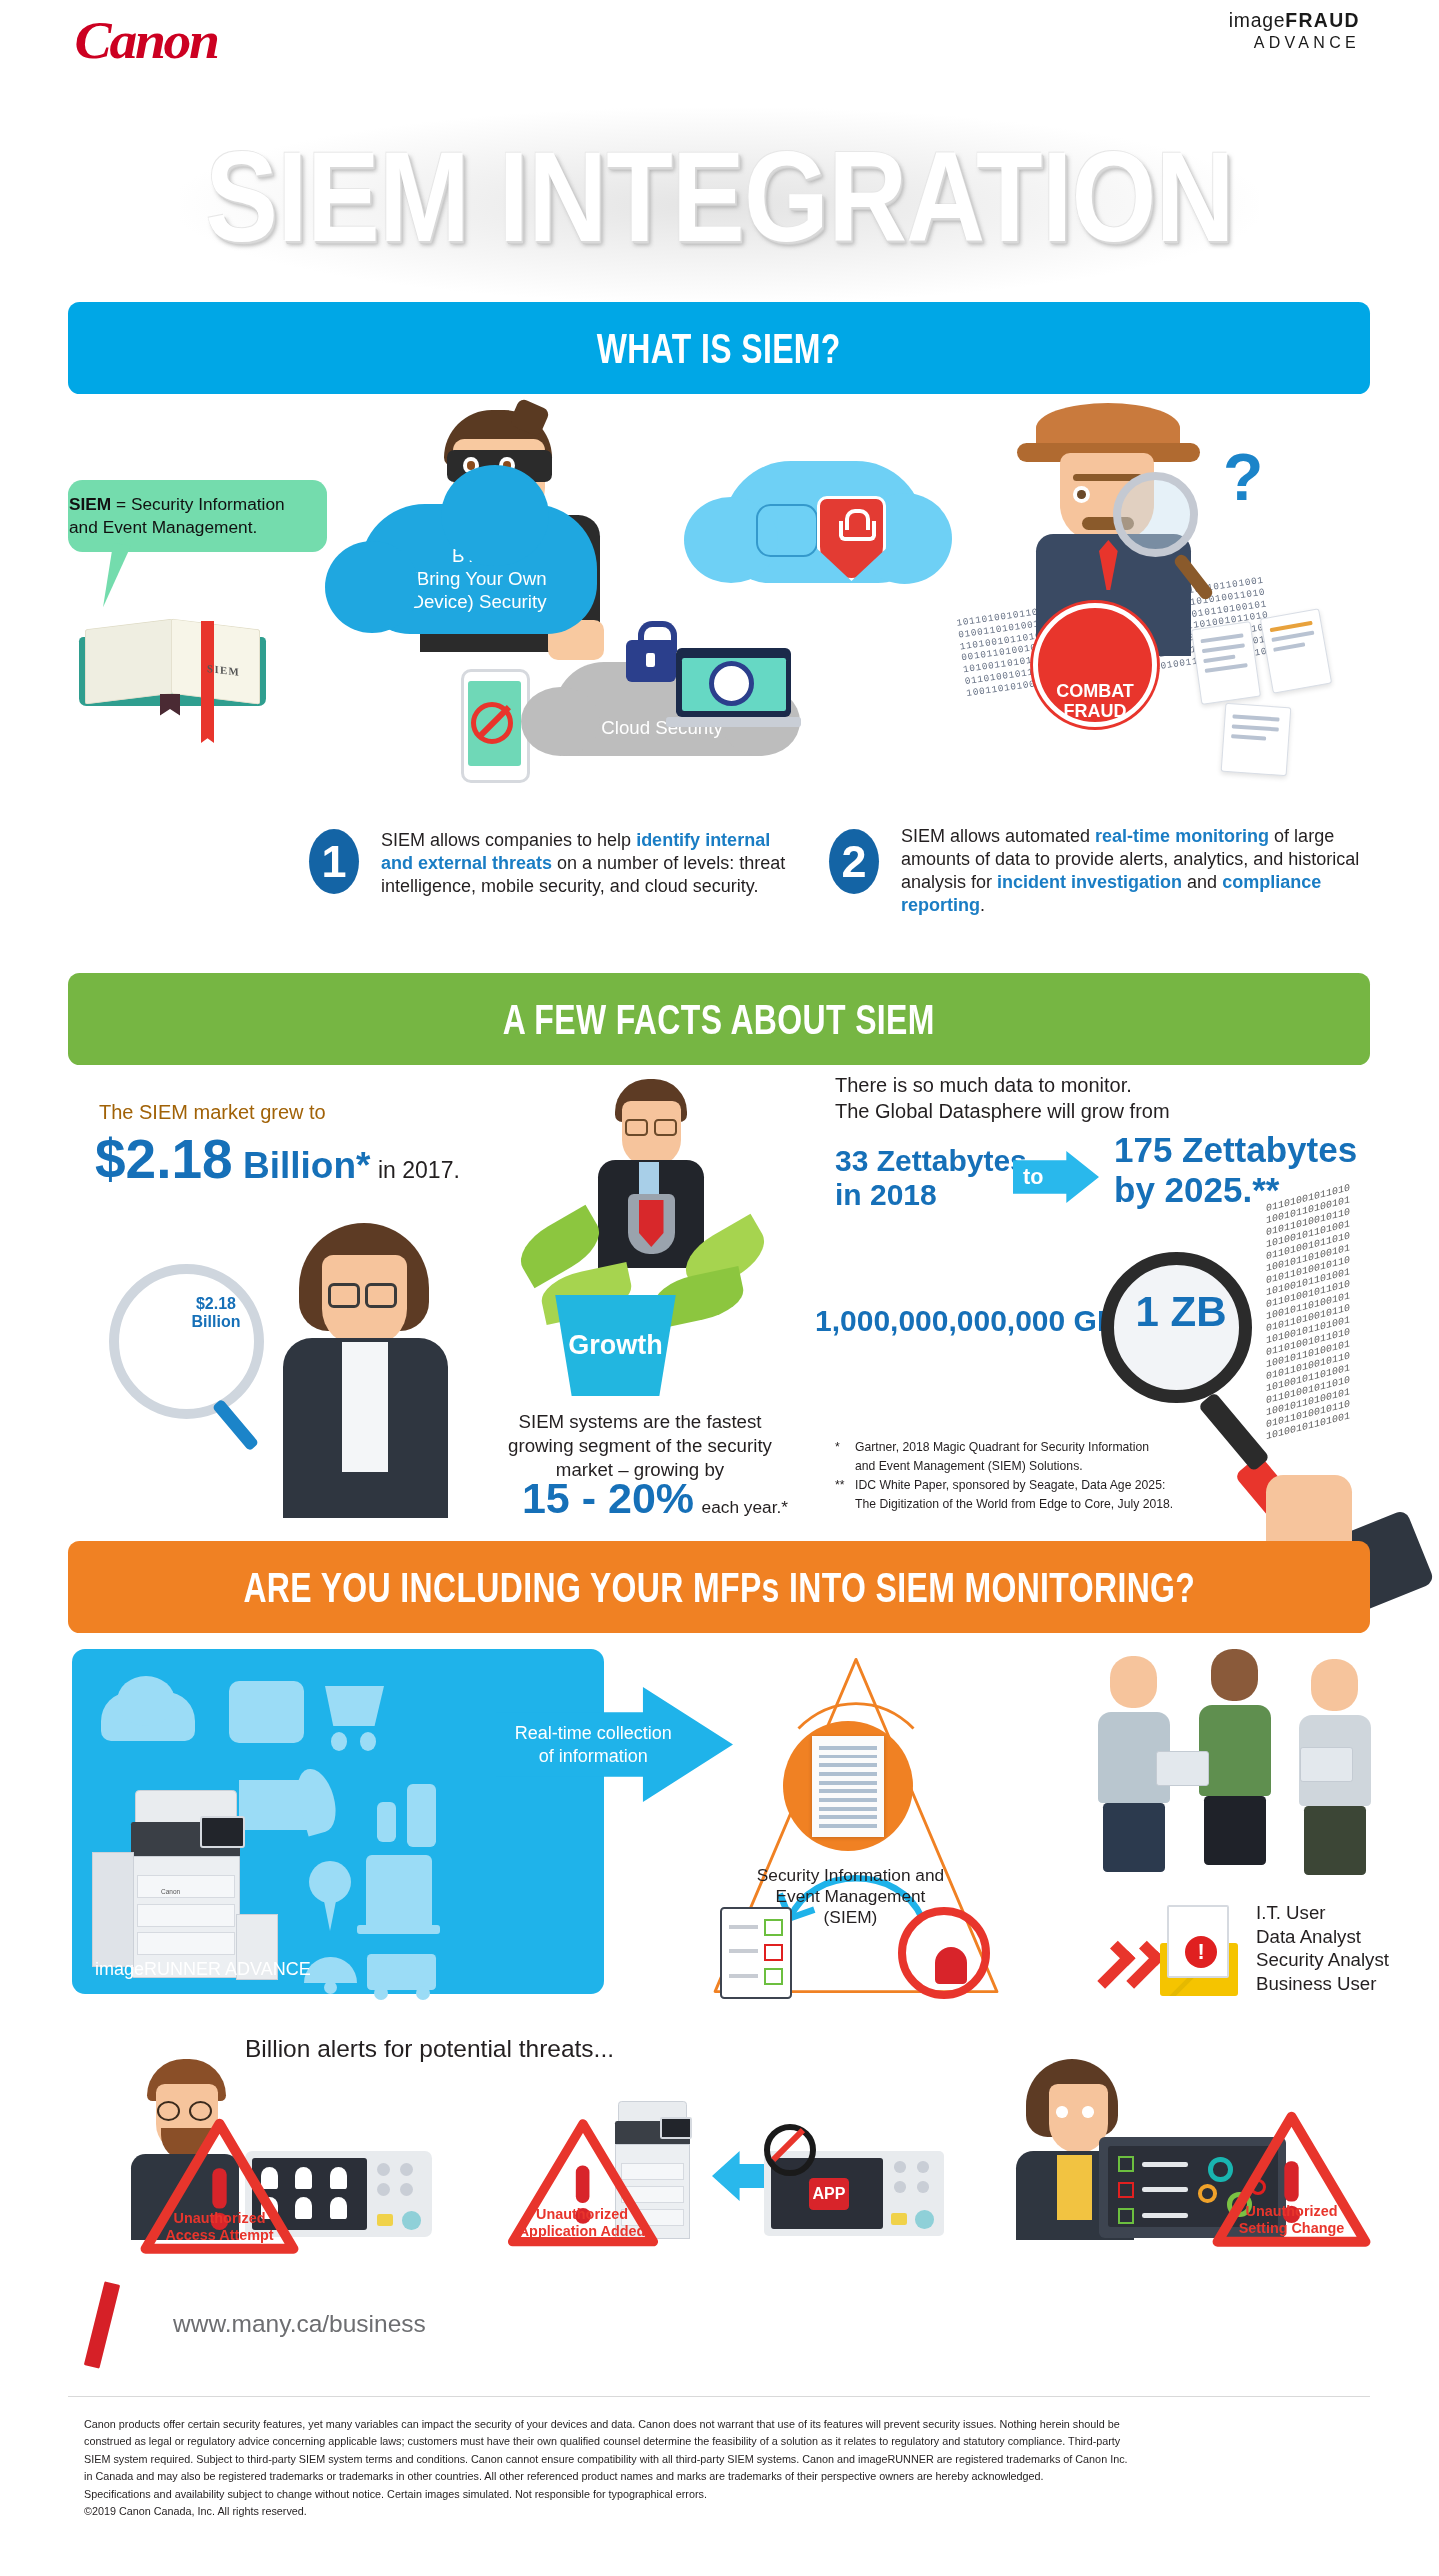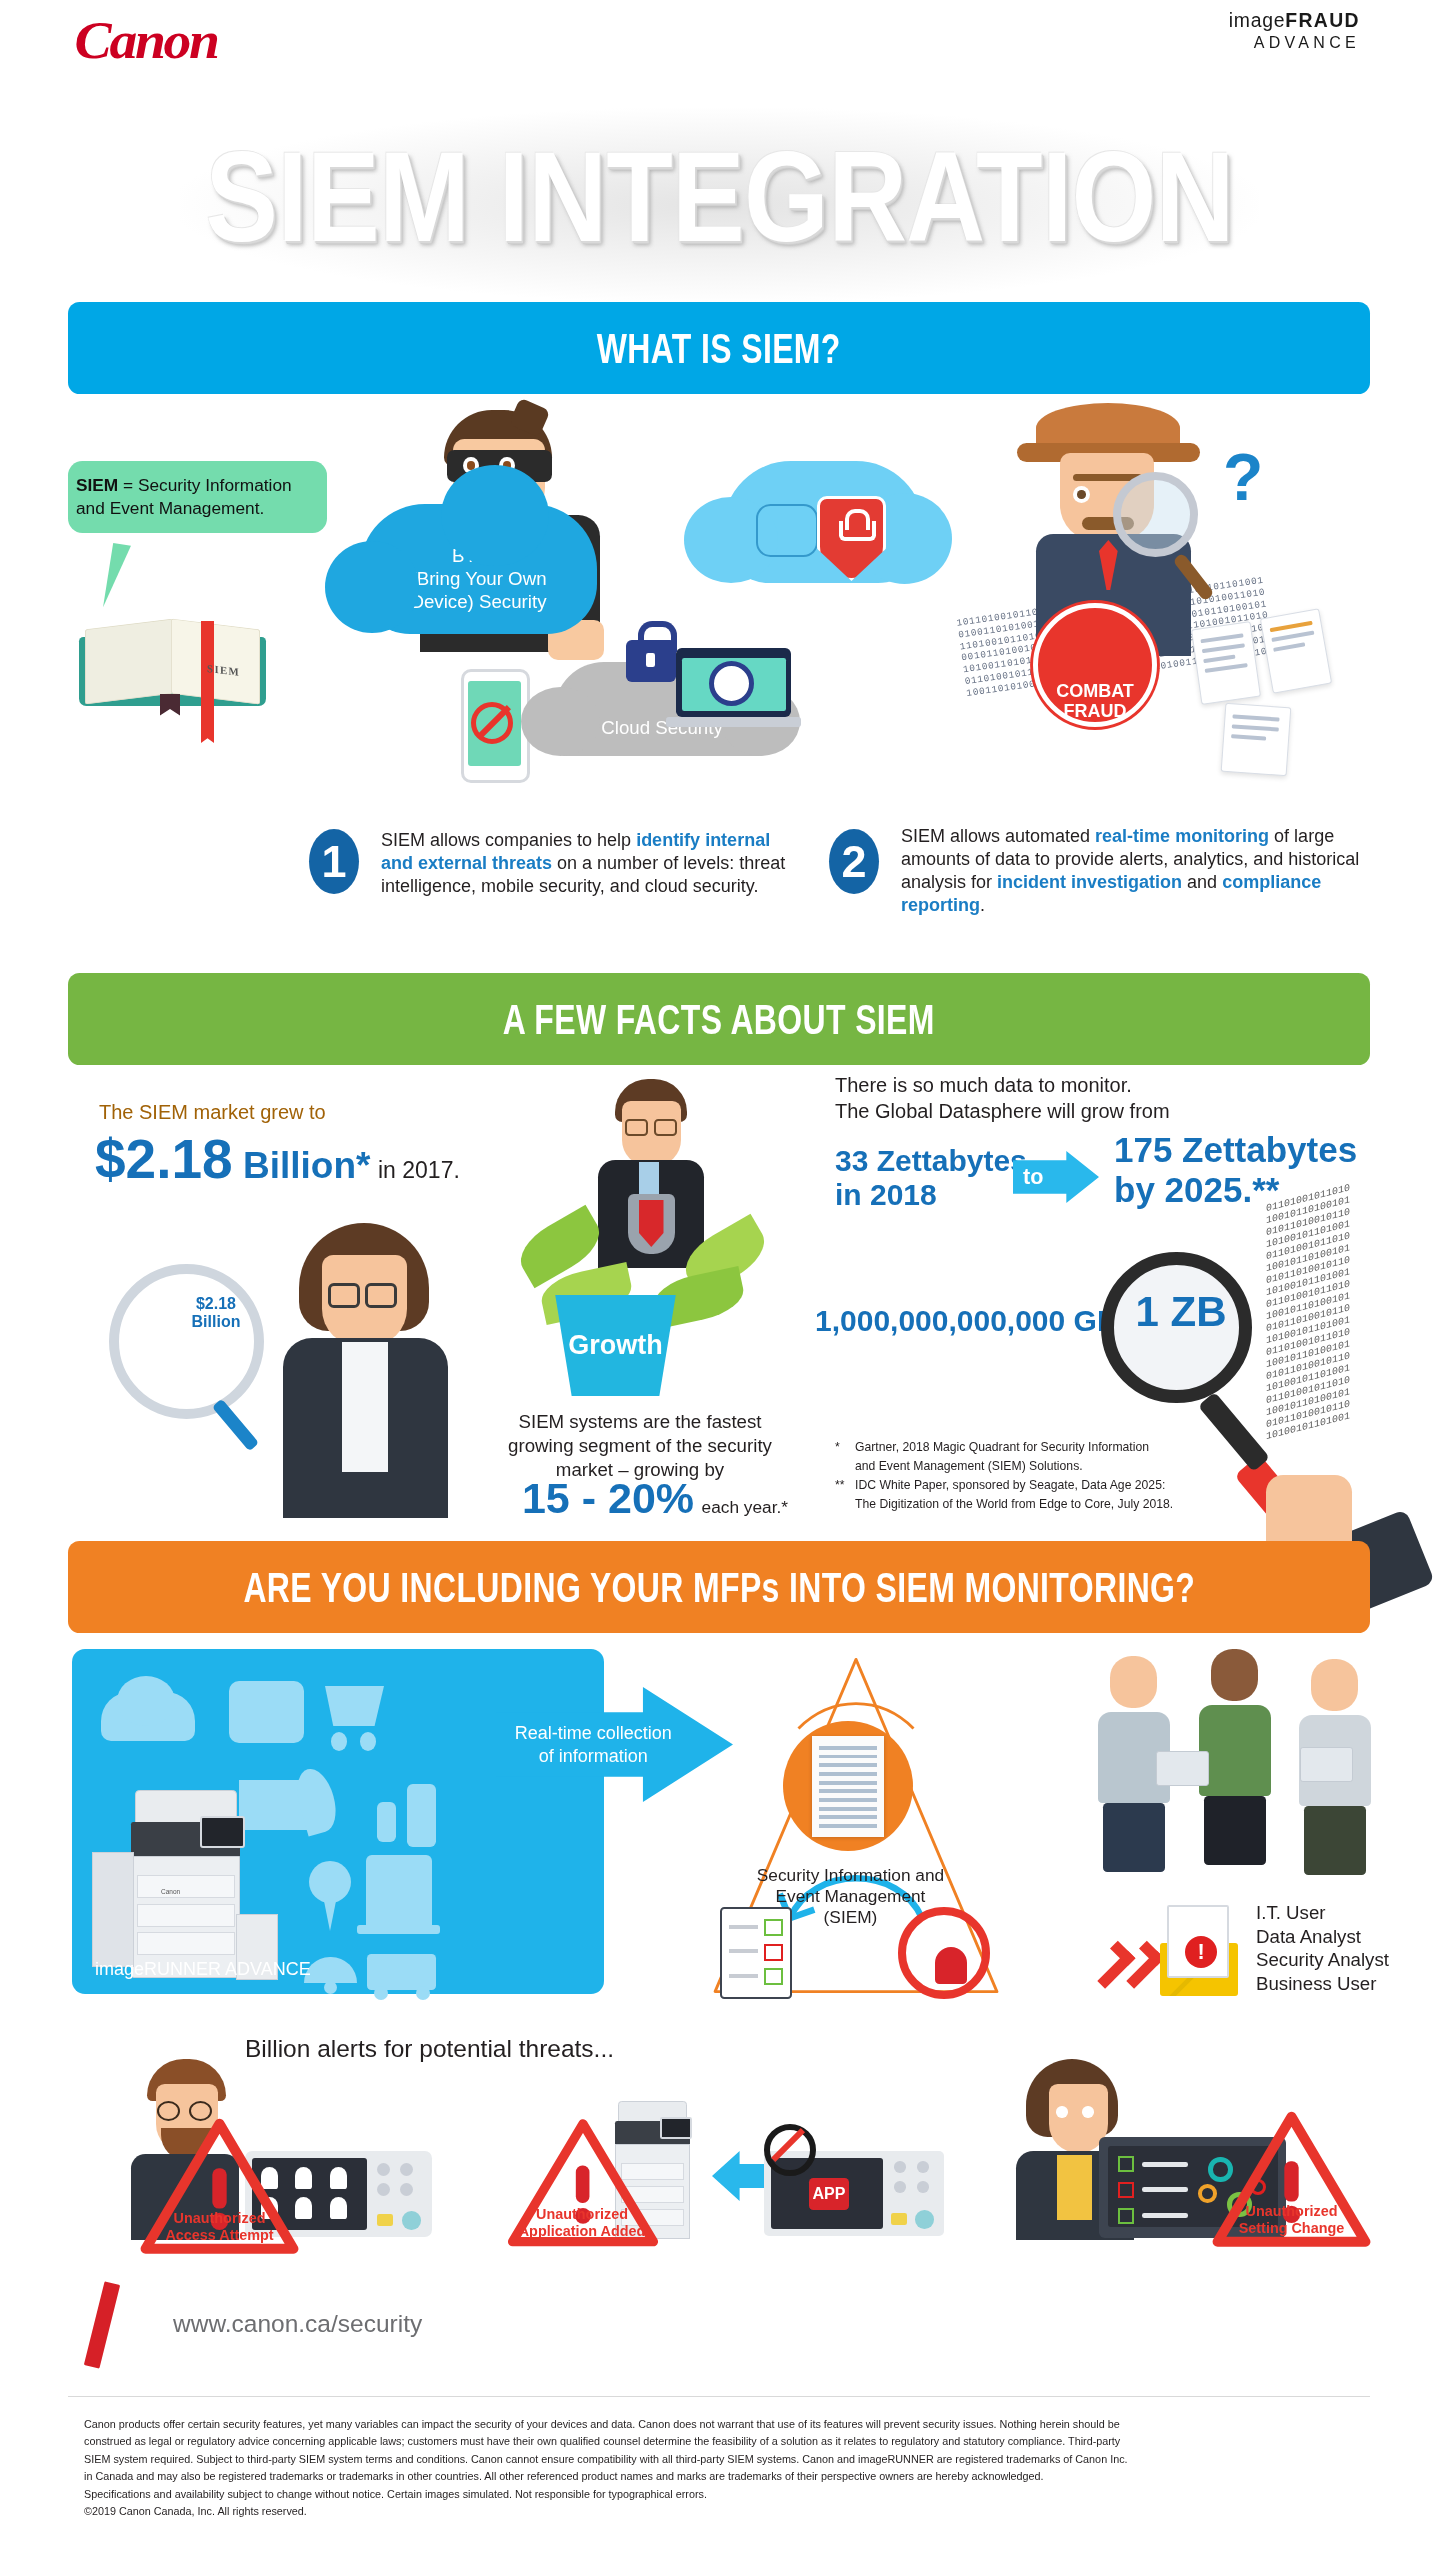--- a/index.html
+++ b/index.html
@@ -54,22 +54,22 @@
   .banner span { transform: scaleY(1.25) scaleX(.94); display:inline-block; }
   .banner.blue   { background: #00a7e6; top: 302px; }
   .banner.green  { background: #76b643; top: 973px; }
   .banner.orange { background: #f08123; top: 1541px; }
 
   
   .at { position: absolute; }
 
   
   .callout {
-    position: absolute; left: 68px; top: 461px; width: 259px;
-    background: #74dcad; border-radius: 14.4px; padding: 13px 8px;
+    position: absolute; left: 68px; top: 480px; width: 259px;
+    background: #74dcad; border-radius: 14.4px; padding: 13px 1px;
     font-size: 17.3px; line-height: 1.32; color: #111;
   }
   .callout b { font-weight: bold; }
   .callout-tail {
     position: absolute; left: 108px; top: 544px;
     width: 0; height: 0;
     border-left: 18.7px solid #74dcad;
     border-bottom: 65px solid transparent;
     transform: rotate(9deg);
   }
@@ -735,21 +735,21 @@
     <path d="M115 12 L218 186 L12 186 Z" fill="none" stroke="#e8352c" stroke-width="14" stroke-linejoin="round"></path>
     <rect x="105" y="74" width="20" height="56" rx="9" fill="#d8242a"></rect>
     <circle cx="115" cy="148" r="12" fill="#d8242a"></circle>
   </svg>
   <div class="alert-label" style="left:1216px;top:2203px;width:151px;">
     <div>Unauthorized</div>
     <div>Setting Change</div>
   </div>
 
   <div class="red-slash"></div>
-  <div class="url">www.canon.ca/security</div>
+  <div class="url">www.many.ca/business</div>
   <div class="divider"></div>
   <div class="disclaimer">
     <div>Canon products offer certain security features, yet many variables can impact the security of your devices and data. Canon does not warrant that use of its features will prevent security issues. Nothing herein should be</div>
     <div>construed as legal or regulatory advice concerning applicable laws; customers must have their own qualified counsel determine the feasibility of a solution as it relates to regulatory and statutory compliance. Third-party</div>
     <div>SIEM system required. Subject to third-party SIEM system terms and conditions. Canon cannot ensure compatibility with all third-party SIEM systems. Canon and imageRUNNER are registered trademarks of Canon Inc.</div>
     <div>in Canada and may also be registered trademarks or trademarks in other countries. All other referenced product names and marks are trademarks of their perspective owners are hereby acknowledged.</div>
     <div>Specifications and availability subject to change without notice. Certain images simulated. Not responsible for typographical errors.</div>
     <div>©2019 Canon Canada, Inc. All rights reserved.</div>
   </div>
 

